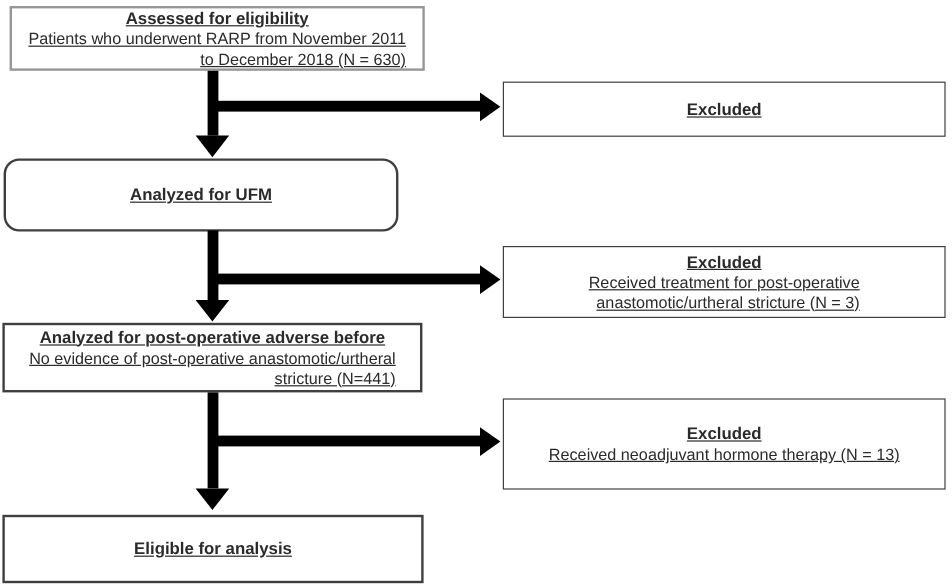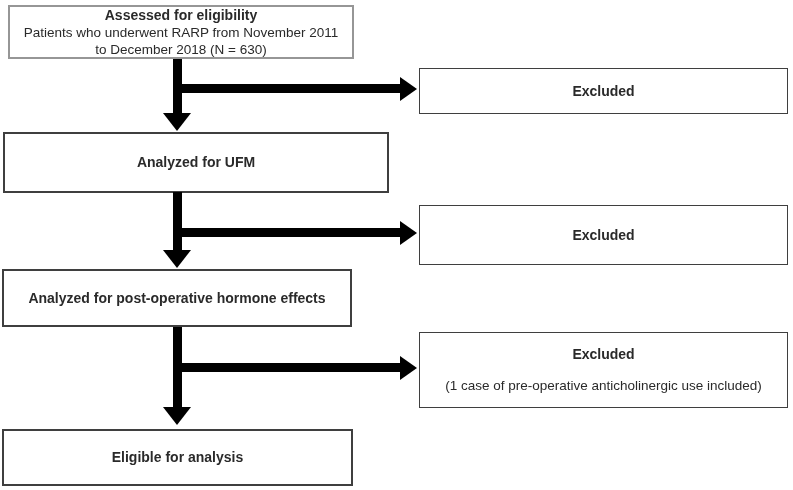--- a/index.html
+++ b/index.html
@@ -16,23 +16,24 @@
     overflow: hidden;
     color: #2a2a2a;
   }
   .box {
     position: absolute;
     background: #ffffff;
     display: flex;
     flex-direction: column;
     justify-content: center;
     align-items: center;
-    text-align: center;
+    text-align: right;
     box-sizing: border-box;
     padding: 2px 6px;
+    text-decoration: underline;
   }
   .main-box { border: 2px solid #3f3f3f; }
   .main-box.light { border-color: #969696; }
   .excl-box { border: 1.5px solid #3f3f3f; }
   .box-title {
     font-weight: bold;
     font-size: 14px;
     line-height: 17px;
     white-space: pre-line;
   }
@@ -42,21 +43,21 @@
     white-space: pre-line;
   }
   .box-note {
     font-size: 13.5px;
     line-height: 17px;
     margin-top: 14px;
     white-space: pre-line;
   }
   
   .b1 { left: 8px;   top: 5px;   width: 346px; height: 54px; }
-  .b2 { left: 3px;   top: 132px; width: 386px; height: 61px; }
+  .b2 { left: 3px;   top: 132px; width: 329px; height: 61px; border-radius: 13px; }
   .b3 { left: 2px;   top: 269px; width: 350px; height: 58px; }
   .b4 { left: 2px;   top: 429px; width: 351px; height: 57px; gap: 38px; }
   .e1 { left: 419px; top: 68px;  width: 369px; height: 46px; }
   .e2 { left: 419px; top: 205px; width: 369px; height: 60px; }
   .e3 { left: 419px; top: 332px; width: 369px; height: 76px; }
   
   .shaft-v { position: absolute; width: 9px;  background: #000000; }
   .shaft-h { position: absolute; height: 9px; background: #000000; }
   .head-down {
     position: absolute; width: 0; height: 0;
@@ -92,38 +93,42 @@
     <div class="box-title">Assessed for eligibility</div>
     <div class="box-body">Patients who underwent  RARP from November 2011
 to December 2018 (N = 630)</div>
   </div>
 
   <div class="box main-box b2">
     <div class="box-title">Analyzed for UFM</div>
   </div>
 
   <div class="box main-box b3">
-    <div class="box-title">Analyzed for post-operative hormone effects</div>
+    <div class="box-title">Analyzed for post-operative adverse before</div>
+    <div class="box-body">No evidence of post-operative anastomotic/urtheral
+stricture (N=441)</div>
   </div>
 
   <div class="box main-box b4">
     <div class="box-title">Eligible for analysis</div>
   </div>
 
   <div class="box excl-box e1">
     <div class="box-title">Excluded</div>
   </div>
 
   <div class="box excl-box e2">
     <div class="box-title">Excluded</div>
+    <div class="box-body">Received treatment  for post-operative
+anastomotic/urtheral  stricture (N = 3)</div>
   </div>
 
   <div class="box excl-box e3">
     <div class="box-title">Excluded</div>
-    <div class="box-note">(1 case of pre-operative anticholinergic use included)</div>
+    <div class="box-body">Received neoadjuvant  hormone therapy  (N = 13)</div>
   </div>
 
   <div class="shaft-v v1"></div>
   <div class="head-down v1h"></div>
   <div class="shaft-h h1"></div>
   <div class="head-right h1h"></div>
 
   <div class="shaft-v v2"></div>
   <div class="head-down v2h"></div>
   <div class="shaft-h h2"></div>

